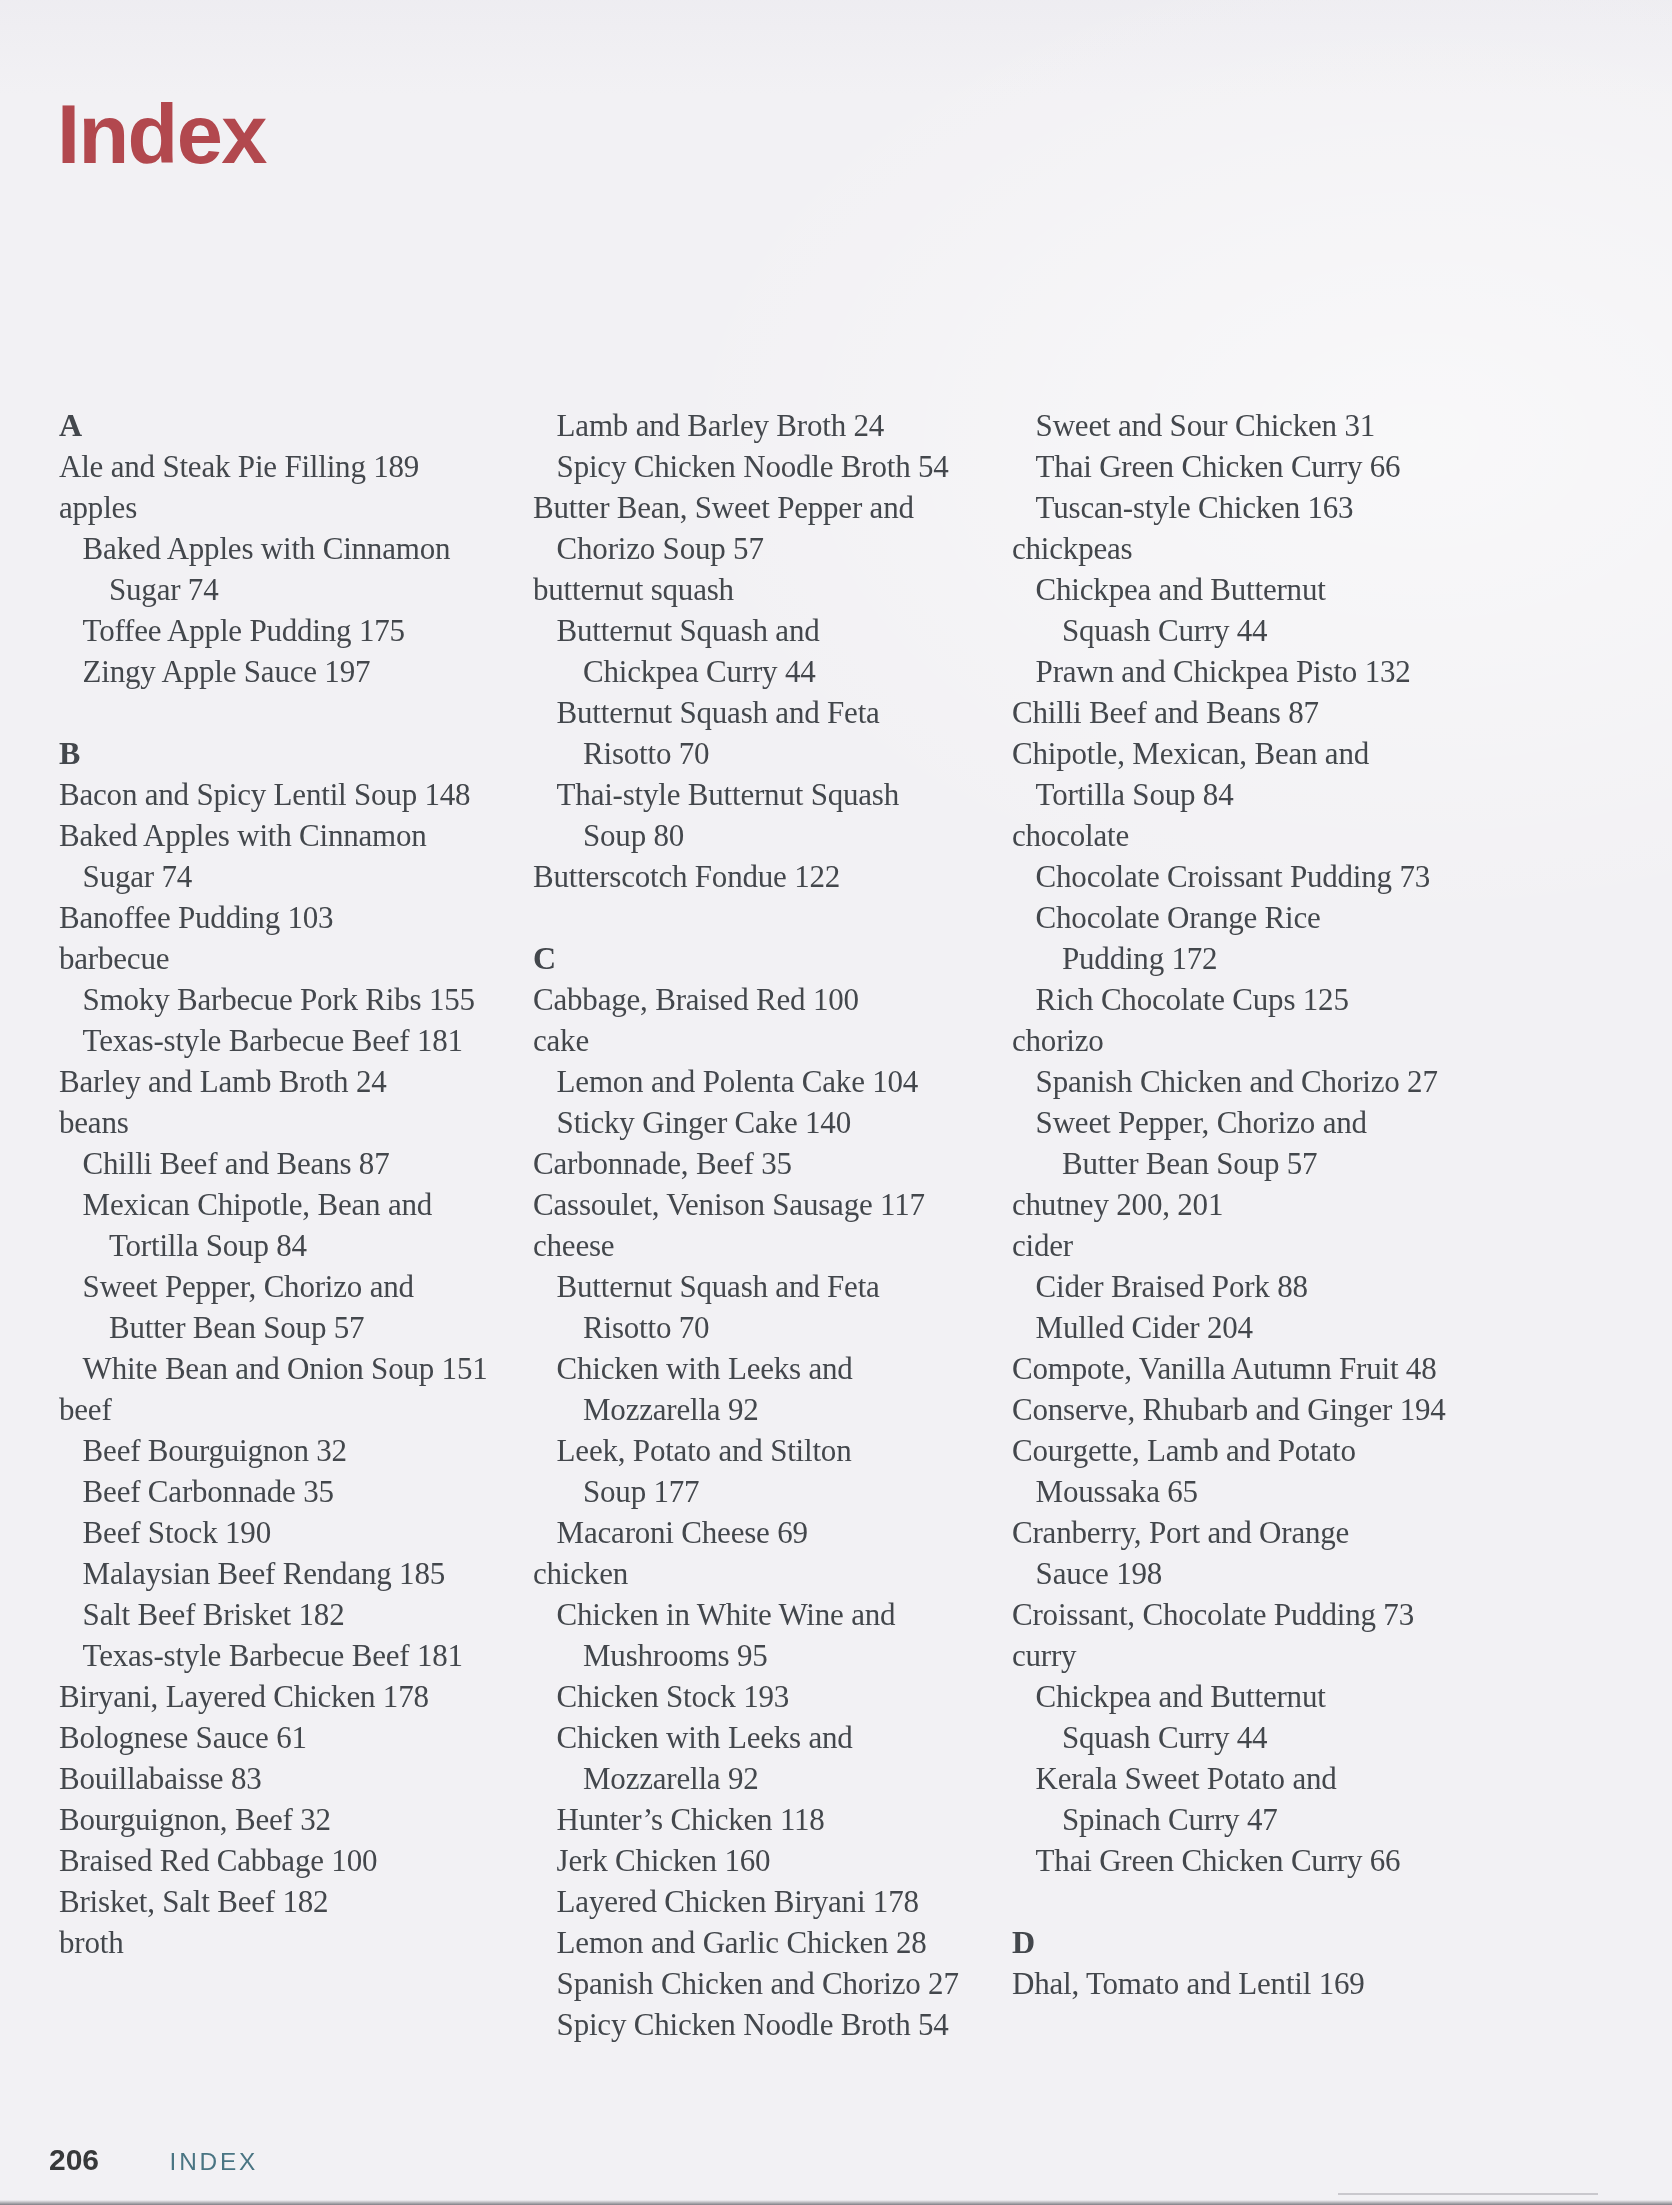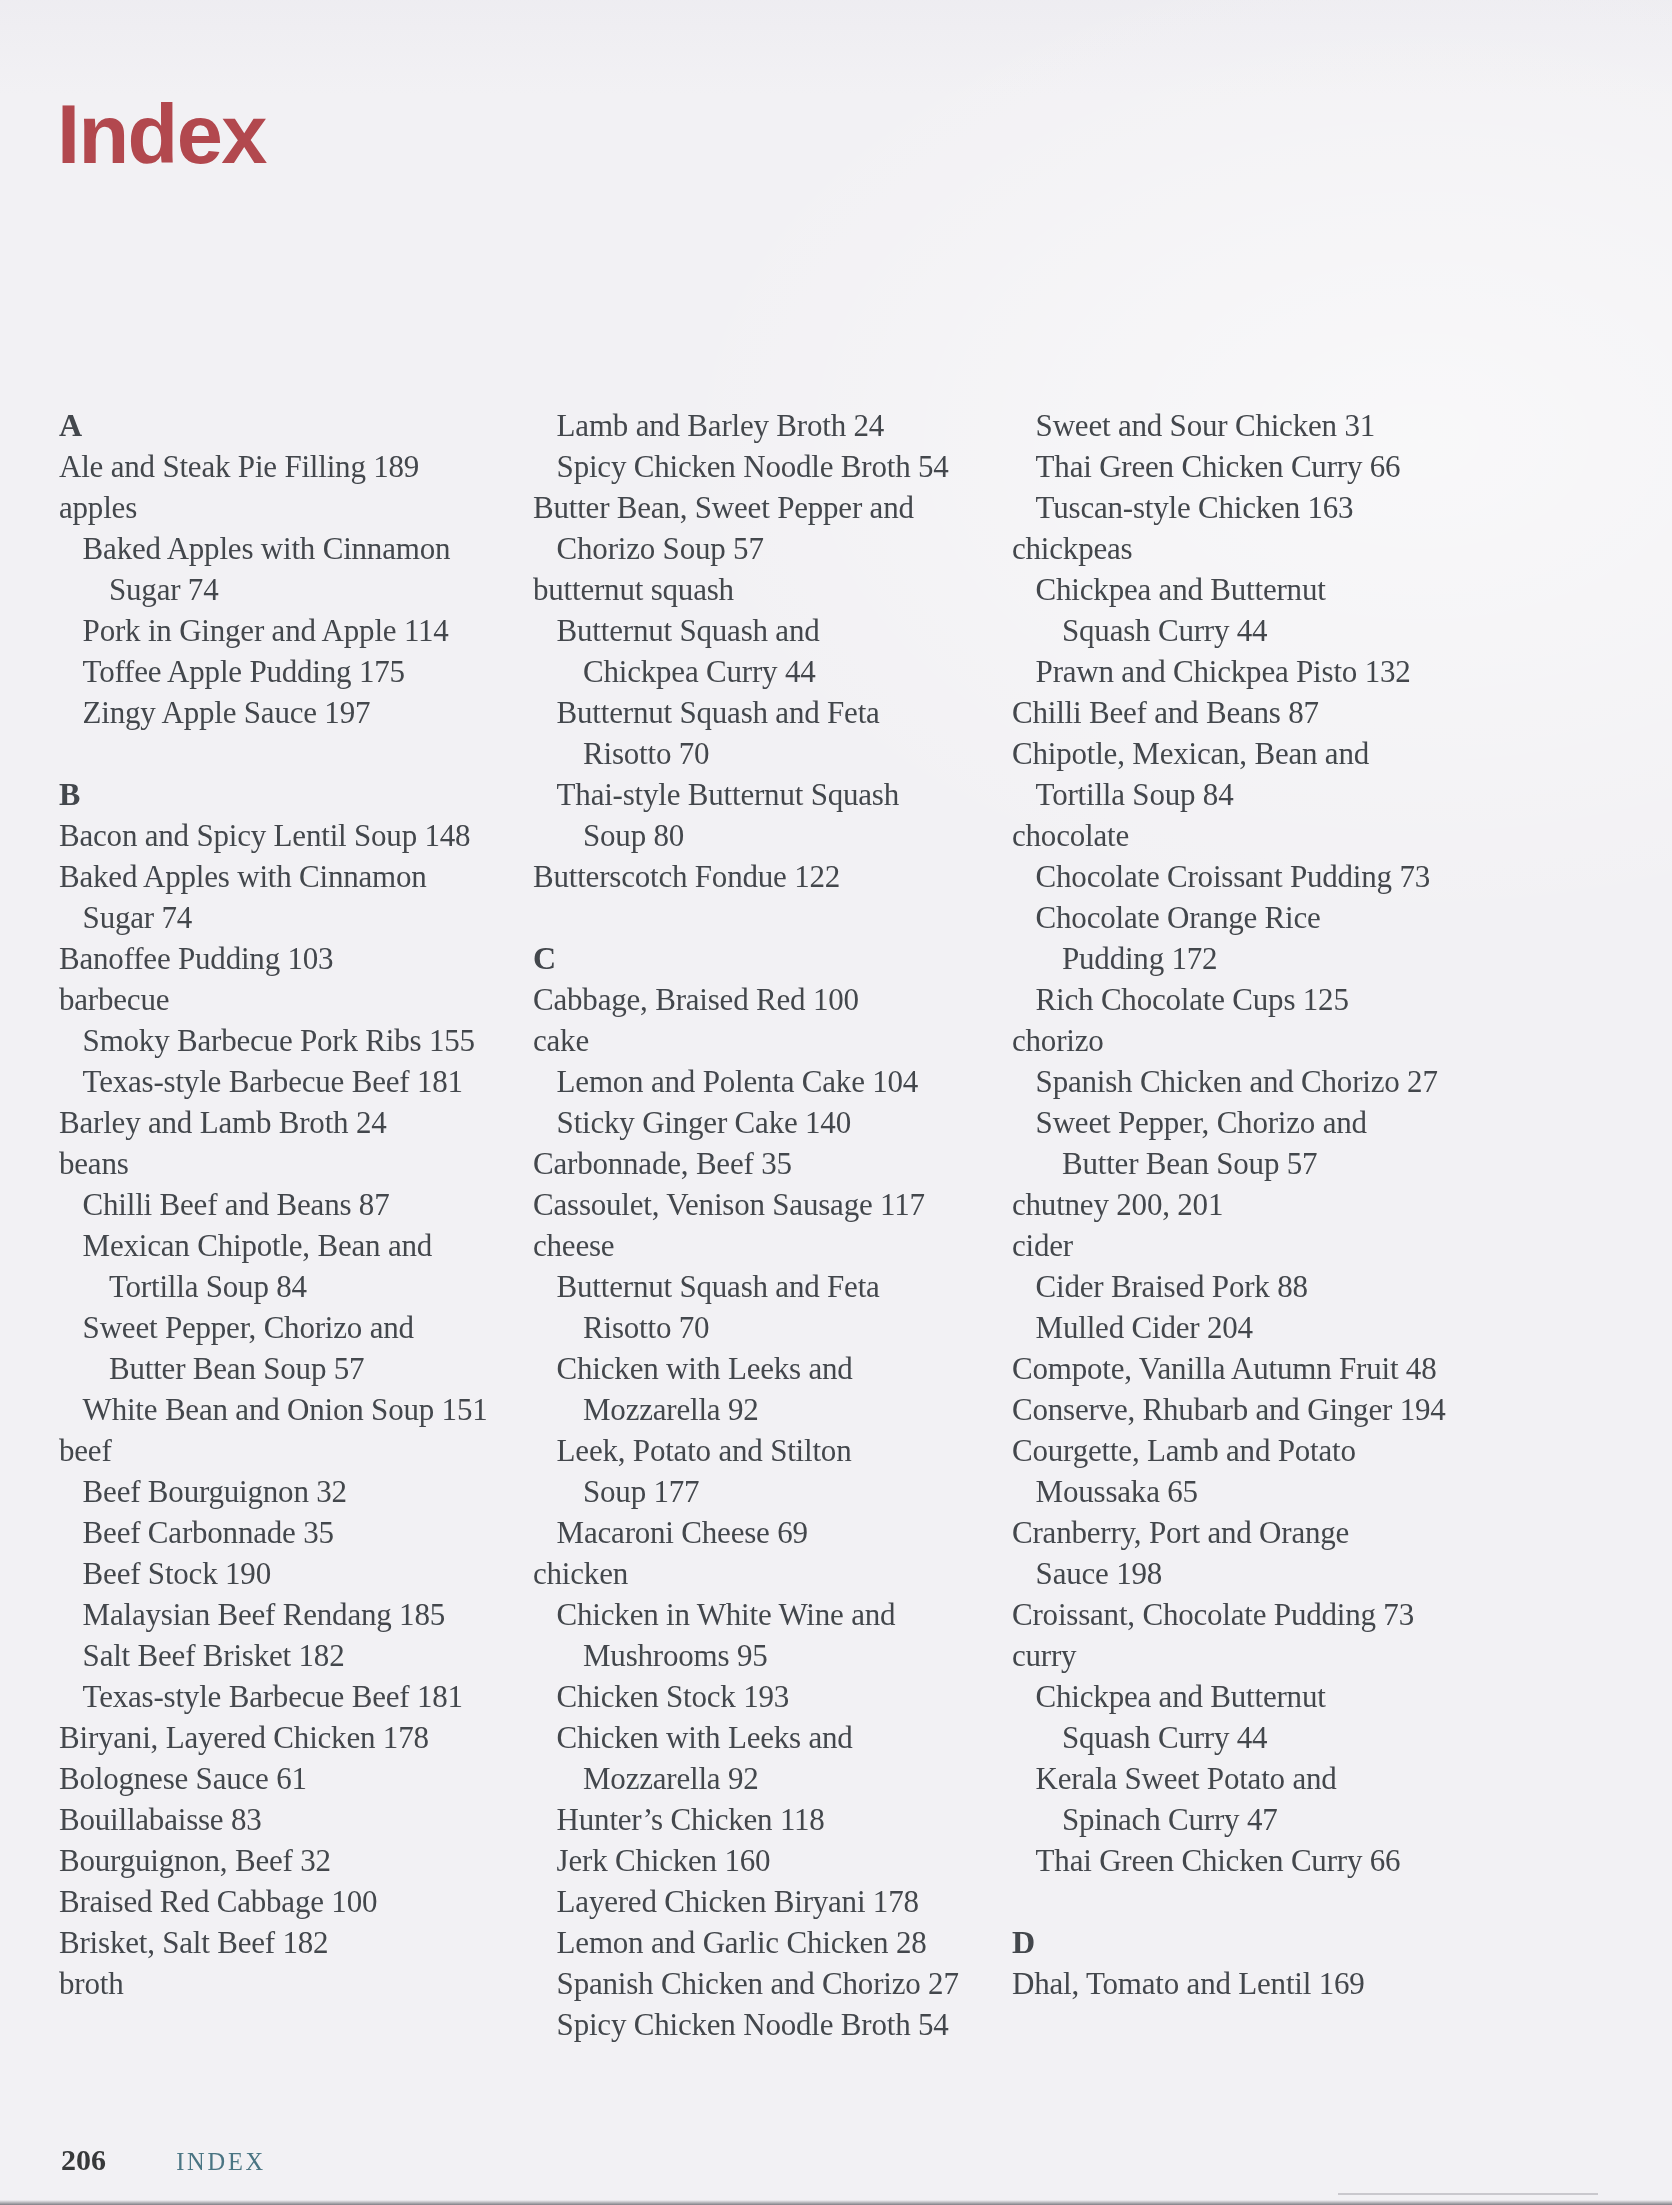--- a/index.html
+++ b/index.html
@@ -39,22 +39,22 @@
     line-height: 41px;
     font-size: 31px;
     letter-spacing: -0.2px;
     white-space: nowrap;
   }
   .ind1 { padding-left: 23.6px; }
   .ind2 { padding-left: 50px; }
   .sec  { font-weight: bold; font-size: 32px; }
   .footer {
     position: absolute;
-    left: 61px; top: 2143px;
-    font-family: Liberation Serif, serif;
+    left: 49px; top: 2143px;
+    font-family: Liberation Sans, sans-serif;
     white-space: nowrap;
   }
   .pagenum {
     font-weight: bold;
     font-size: 30px;
     color: var(--footer-number, #37393a);
   }
   .footlabel {
     display: inline-block;
     margin-left: 67px;
@@ -77,21 +77,20 @@
 <div class="paper-sheen"></div>
 
 <h1 class="title">Index</h1>
 
 <div class="col" id="col-0">
     <div class="line sec">A</div>
     <div class="line">Ale and Steak Pie Filling 189</div>
     <div class="line">apples</div>
     <div class="line ind1">Baked Apples with Cinnamon</div>
     <div class="line ind2">Sugar 74</div>
-    <div class="line ind1">Pork in Ginger and Apple 114</div>
     <div class="line ind1">Toffee Apple Pudding 175</div>
     <div class="line ind1">Zingy Apple Sauce 197</div>
     <div class="line"></div>
     <div class="line sec">B</div>
     <div class="line">Bacon and Spicy Lentil Soup 148</div>
     <div class="line">Baked Apples with Cinnamon</div>
     <div class="line ind1">Sugar 74</div>
     <div class="line">Banoffee Pudding 103</div>
     <div class="line">barbecue</div>
     <div class="line ind1">Smoky Barbecue Pork Ribs 155</div>

